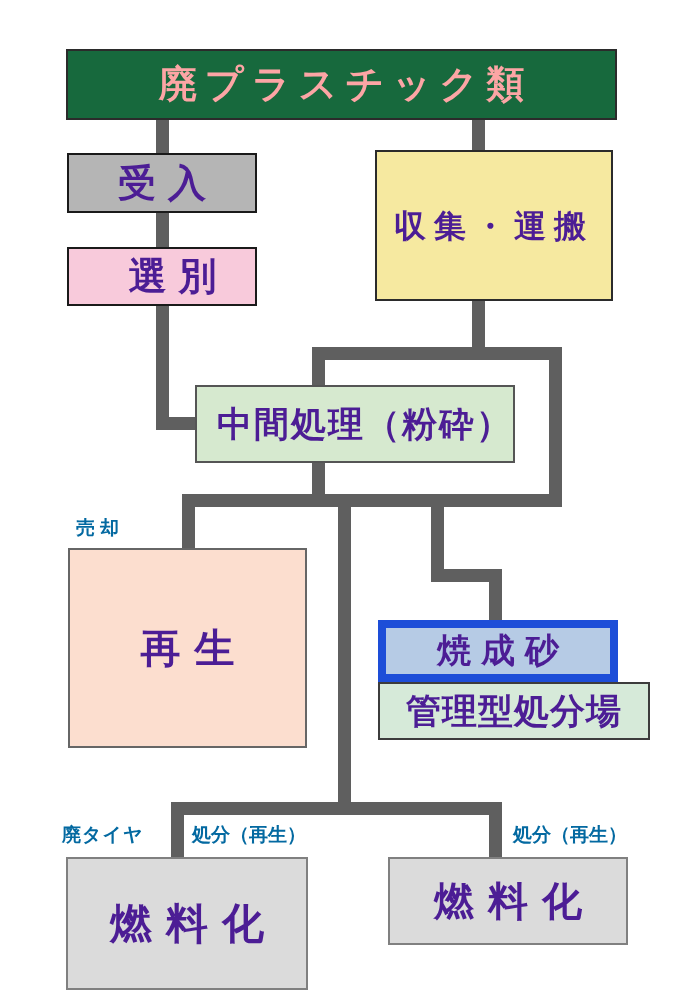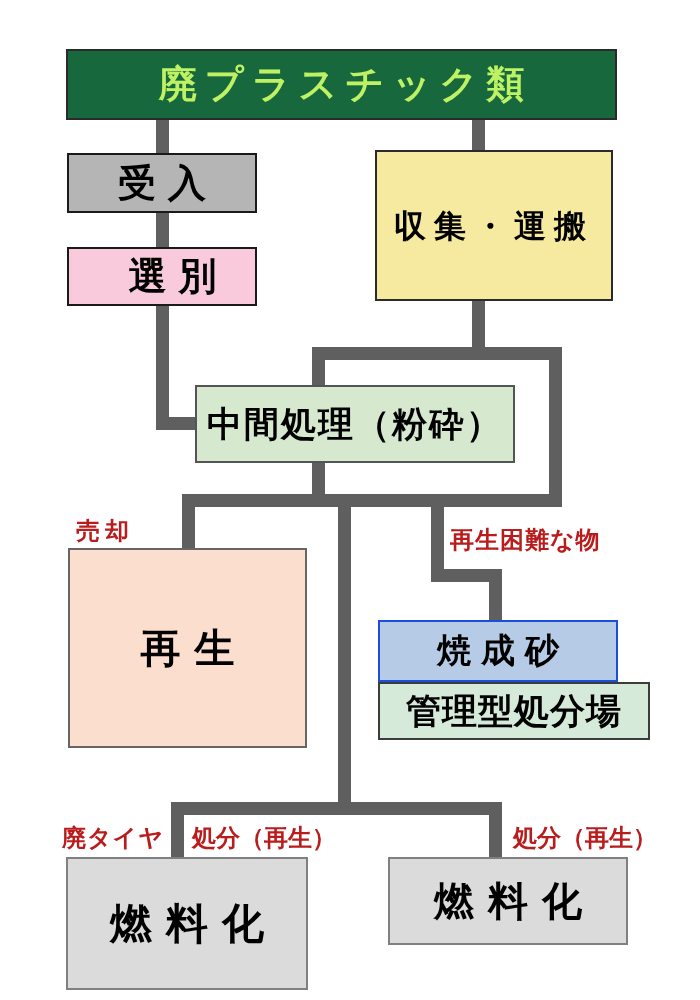--- a/index.html
+++ b/index.html
@@ -3,46 +3,46 @@
 <meta charset="utf-8">
 <style>
   html,body{margin:0;padding:0;background:#ffffff;}
   .canvas{
     position:relative;width:700px;height:1000px;background:#ffffff;
     font-family:"Liberation Sans","DejaVu Sans",sans-serif;
     overflow:hidden;
   }
   .node{
     position:absolute;display:flex;align-items:center;justify-content:center;
-    box-sizing:border-box;font-weight:700;color:#000000;text-align:center;
+    box-sizing:border-box;font-weight:700;color:#4c1d95;text-align:center;
   }
   
   .n-header{left:66px;top:49px;width:551px;height:71px;background:#17693d;border:2px solid #2b2b2b;
-            color:#bef264;font-size:38px;letter-spacing:8px;text-indent:8px;}
+            color:#fca5a5;font-size:38px;letter-spacing:8px;text-indent:8px;}
   .n-ukeire{left:67px;top:153px;width:190px;height:60px;background:#b5b5b5;border:2px solid #1a1a1a;
             font-size:38px;letter-spacing:12px;text-indent:12px;}
   .n-senbetsu{left:67px;top:247px;width:190px;height:59px;background:#f8cadb;border:2px solid #1a1a1a;
             font-size:38px;letter-spacing:12px;text-indent:12px;padding-left:21px;}
   .n-shushu{left:375px;top:150px;width:238px;height:151px;background:#f6e9a0;border:2px solid #2b2b2b;
             font-size:32px;letter-spacing:8px;flex-direction:column;line-height:48px;}
   .n-chukan{left:195px;top:385px;width:320px;height:78px;background:#d6e9cf;border:2px solid #555555;
-            font-size:35px;letter-spacing:2px;}
+            font-size:35px;letter-spacing:2px;justify-content:flex-end;}
   .n-saisei{left:68px;top:548px;width:239px;height:200px;background:#fcdecf;border:2px solid #666666;
             font-size:40px;letter-spacing:14px;text-indent:14px;}
-  .n-shoseisa{left:378px;top:620px;width:240px;height:62px;background:#b6cbe5;border:2px solid #1d4ed8;
+  .n-shoseisa{left:378px;top:620px;width:240px;height:62px;background:#b6cbe5;border:8px solid #1d4ed8;
             font-size:34px;letter-spacing:10px;text-indent:10px;}
   .n-kanrigata{left:378px;top:682px;width:272px;height:58px;background:#d6ead9;border:2px solid #3c3c3c;
             font-size:35px;letter-spacing:1px;}
   .n-nenryoka-left{left:66px;top:857px;width:242px;height:133px;background:#dbdbdb;border:2px solid #808080;
             font-size:42px;letter-spacing:14px;text-indent:14px;}
   .n-nenryoka-right{left:388px;top:857px;width:240px;height:88px;background:#dbdbdb;border:2px solid #808080;
             font-size:40px;letter-spacing:14px;text-indent:14px;}
   
   .lbl{
-    position:absolute;font-weight:700;color:#b91c1c;font-size:24px;white-space:nowrap;
+    position:absolute;font-weight:700;color:#0369a1;font-size:19px;white-space:nowrap;
   }
   .l-baikyaku{left:76px;top:515px;letter-spacing:5px;}
   .l-konnan{left:450px;top:524px;letter-spacing:1px;}
   .l-haitaiya{left:62px;top:822px;letter-spacing:1px;}
   .l-shobun-left{left:192px;top:822px;letter-spacing:0px;}
   .l-shobun-right{left:513px;top:822px;letter-spacing:0px;}
   
   .conn{position:absolute;background:#5f5f5f;}
   .c-a{left:156px;top:120px;width:13px;height:34px;}            
   .c-b{left:472px;top:120px;width:13px;height:31px;}            
@@ -123,18 +123,17 @@
 
   <div class="node n-nenryoka-left">
     <span>燃料化</span>
   </div>
 
   <div class="node n-nenryoka-right">
     <span>燃料化</span>
   </div>
 
   <div class="lbl l-baikyaku">売却</div>
-  <div class="lbl l-konnan">再生困難な物</div>
   <div class="lbl l-haitaiya">廃タイヤ</div>
   <div class="lbl l-shobun-left">処分（再生）</div>
   <div class="lbl l-shobun-right">処分（再生）</div>
 
 </div>
 
 </body></html>

